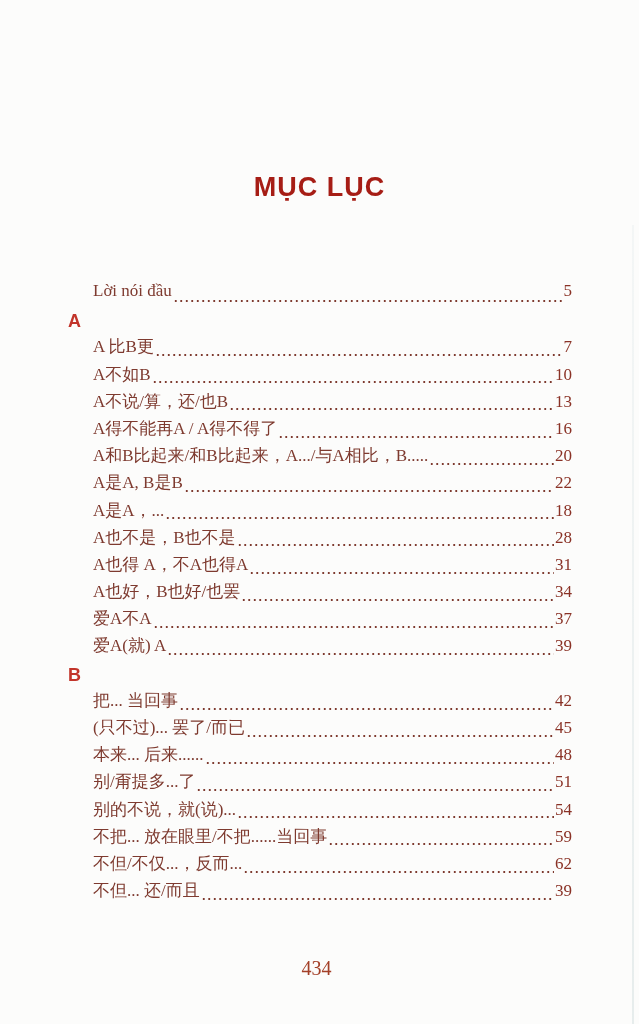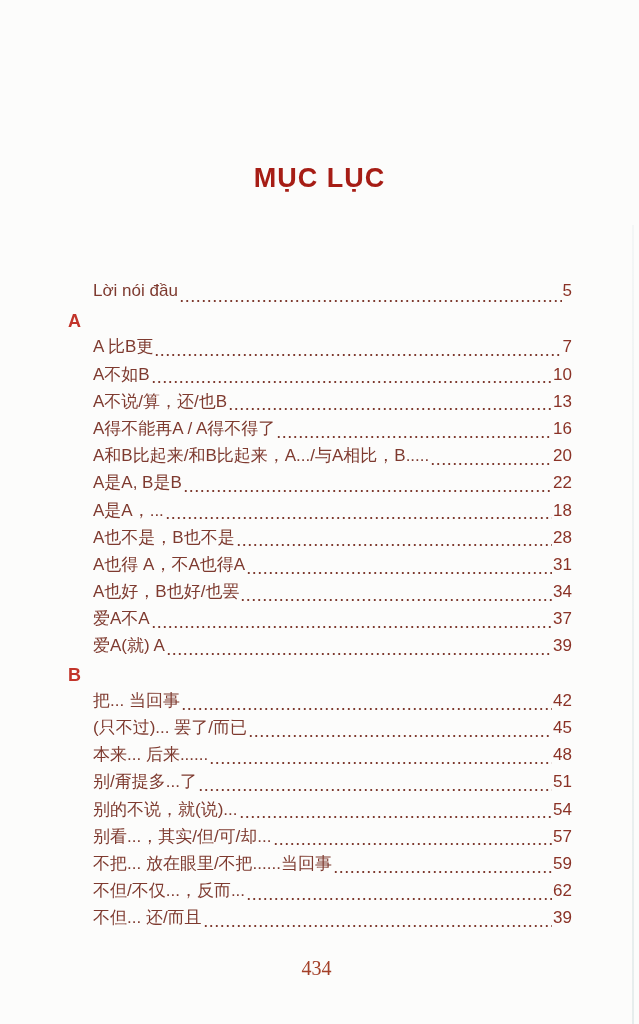--- a/index.html
+++ b/index.html
@@ -9,21 +9,21 @@
     height: 1024px;
     background: var(--bg, #fcfcfb);
     overflow: hidden;
     font-family: "Liberation Serif", serif;
   }
   .title {
     position: absolute;
     top: 160px;
     left: 0;
     right: 0;
-    margin: 3px;
+    margin: 12px;
     text-align: center;
     font-family: "Liberation Sans", sans-serif;
     font-weight: bold;
     font-size: 27px;
     letter-spacing: 1px;
     color: var(--title, #a61d15);
   }
   .toc {
     position: absolute;
     top: 281px;
@@ -37,21 +37,21 @@
     font-family: "Liberation Sans", sans-serif;
     font-weight: bold;
     font-size: 18px;
     color: var(--letter, #c2342a);
   }
   .row {
     display: flex;
     align-items: baseline;
     height: 27.2px;
     padding-left: 25px;
-    font-family: Liberation Sans, sans-serif;
+    font-family: Liberation Serif, serif;
     font-size: 17px;
     color: var(--entry, #7e3a2f);
     white-space: nowrap;
   }
   .row .label { flex: 0 0 auto; }
   .row .leader {
     flex: 1 1 auto;
     min-width: 6px;
     margin: 0 1px;
     align-self: stretch;
@@ -176,25 +176,20 @@
         <span class="label">别/甭提多...了</span>
         <span class="leader"></span>
         <span class="pnum">51</span>
       </div>
       <div class="row">
         <span class="label">别的不说，就(说)...</span>
         <span class="leader"></span>
         <span class="pnum">54</span>
       </div>
       <div class="row">
-        <span class="label">别看...，其实/但/可/却...</span>
-        <span class="leader"></span>
-        <span class="pnum">57</span>
-      </div>
-      <div class="row">
         <span class="label">不把... 放在眼里/不把......当回事</span>
         <span class="leader"></span>
         <span class="pnum">59</span>
       </div>
       <div class="row">
         <span class="label">不但/不仅...，反而...</span>
         <span class="leader"></span>
         <span class="pnum">62</span>
       </div>
       <div class="row">

